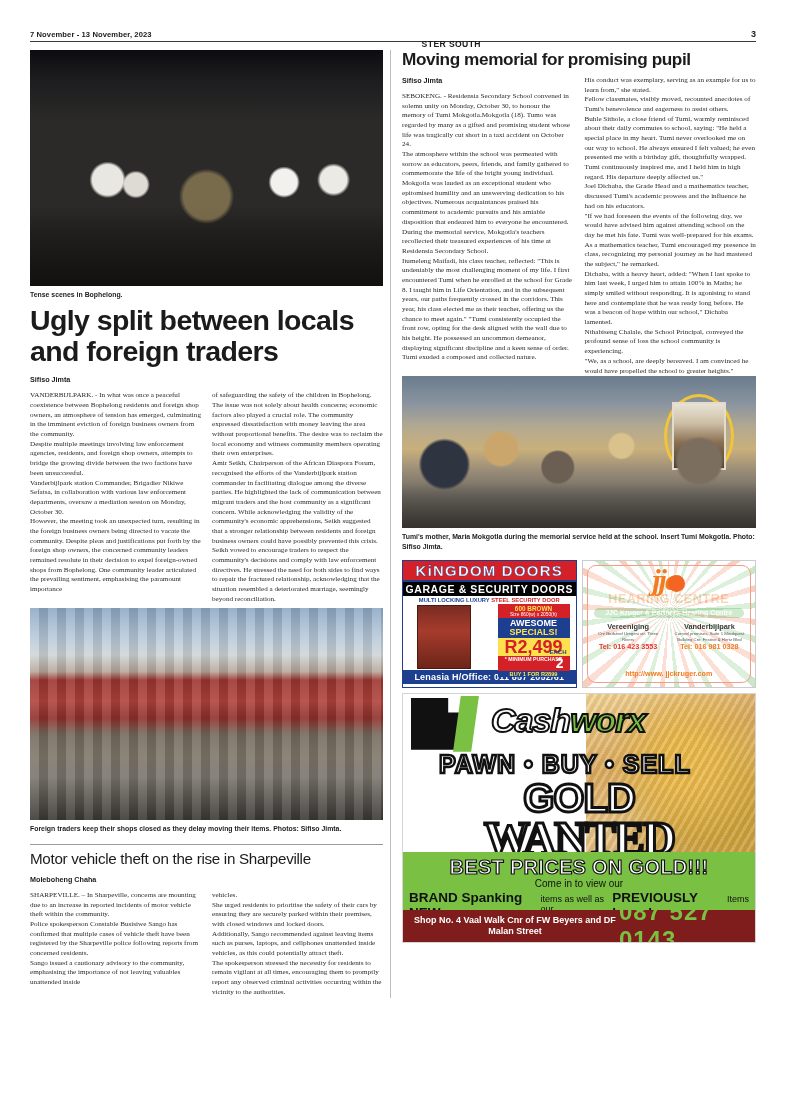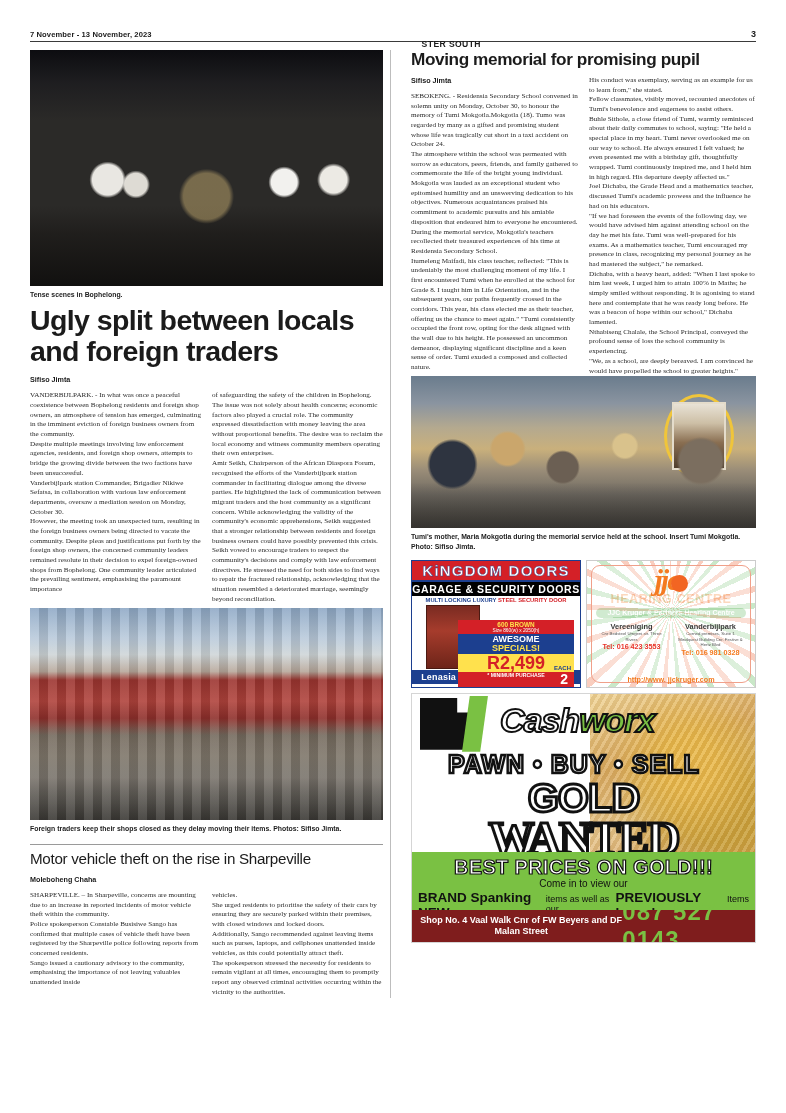--- a/index.html
+++ b/index.html
@@ -19,21 +19,21 @@
   }
   .mast-date { font-size: 7.6px; font-weight: bold; color: #1b1b1b; letter-spacing: .1px; }
   .mast-title { font-size: 8.6px; font-weight: bold; color: #1b1b1b; letter-spacing: .4px;
                 position: absolute; left: 0; right: 0; text-align: center; }
   .mast-wrap { position: relative; flex: 1; }
   .mast-page { font-size: 9px; font-weight: bold; color: #1b1b1b; }
 
   
   .body-grid { display: flex; gap: 0; padding-top: 8px; }
   .col-left { width: 360px; padding-right: 7px; }
-  .col-right { width: 366px; padding-left: 20px; border-left: 0.8px solid #bdbdbd; }
+  .col-right { width: 366px; padding-left: 11px; border-left: 0.8px solid #bdbdbd; }
 
   
   .photo { width: 100%; display: block; position: relative; overflow: hidden; }
   .photo-1 { height: 236px; }
   .photo-2 { height: 212px; margin-top: 4px; }
   .photo-3 { height: 152px; }
 
   .caption {
     font-family: "Liberation Sans", sans-serif;
     font-size: 6.9px; font-weight: bold; color: #1c1c1c;
@@ -130,21 +130,21 @@
   .kd-title { color:#ffffff; font-size:15px; font-weight:bold; letter-spacing:1.2px;
               -webkit-text-stroke: .4px #1c3f8f; }
   .kd-sub { background:#000000; color:#ffffff; font-size:10.5px; font-weight:bold;
             text-align:center; letter-spacing:.6px; padding:1px 0; }
   .kd-strap { font-size:5.8px; font-weight:bold; text-align:center; color:#1c3f8f; padding:1px 0;}
   .kd-strap i { color:#d42027; font-style:normal; }
   .kd-mid { height:66px; position:relative; }
   .kd-door { position:absolute; left:14px; top:1px; width:54px; height:64px;
              background: linear-gradient(180deg,#7a2b22,#a63c2c 40%,#6d2419);
              border:1px solid #4a1a12; }
-  .kd-burst { position:absolute; right:6px; top:16px; width:116px; height:66px; }
+  .kd-burst { position:absolute; right:6px; top:0px; width:72px; height:66px; }
   .kd-b1 { background:#d42027; color:#ffe14d; font-size:6.4px; font-weight:bold; text-align:center; padding:1px 0;}
   .kd-b1 b { display:block; color:#ffffff; font-size:4.8px; font-weight:normal;}
   .kd-b2 { background:#1c3f8f; color:#ffffff; font-size:10px; font-weight:bold; text-align:center; line-height:1.0; padding:1px 0;}
   .kd-b2 span { display:block; color:#ffe14d; font-size:9px; }
   .kd-b3 { background:#ffe14d; color:#d42027; font-size:18px; font-weight:bold; text-align:center; line-height:1; position:relative;}
   .kd-b3 em { font-style:normal; font-size:6px; color:#1c3f8f; position:absolute; right:3px; bottom:1px;}
   .kd-b4 { background:#d42027; color:#ffffff; font-size:5.2px; font-weight:bold; text-align:center; position:relative; height:15px;}
   .kd-b4 u { text-decoration:none; font-size:14px; position:absolute; right:6px; top:-1px; color:#ffffff;}
   .kd-b5 { background:#1c3f8f; color:#ffe14d; font-size:5.6px; font-weight:bold; text-align:center;}
   .kd-foot { background:#1c3f8f; color:#ffffff; font-size:9px; font-weight:bold; text-align:center; padding:2px 0; letter-spacing:.2px;}

